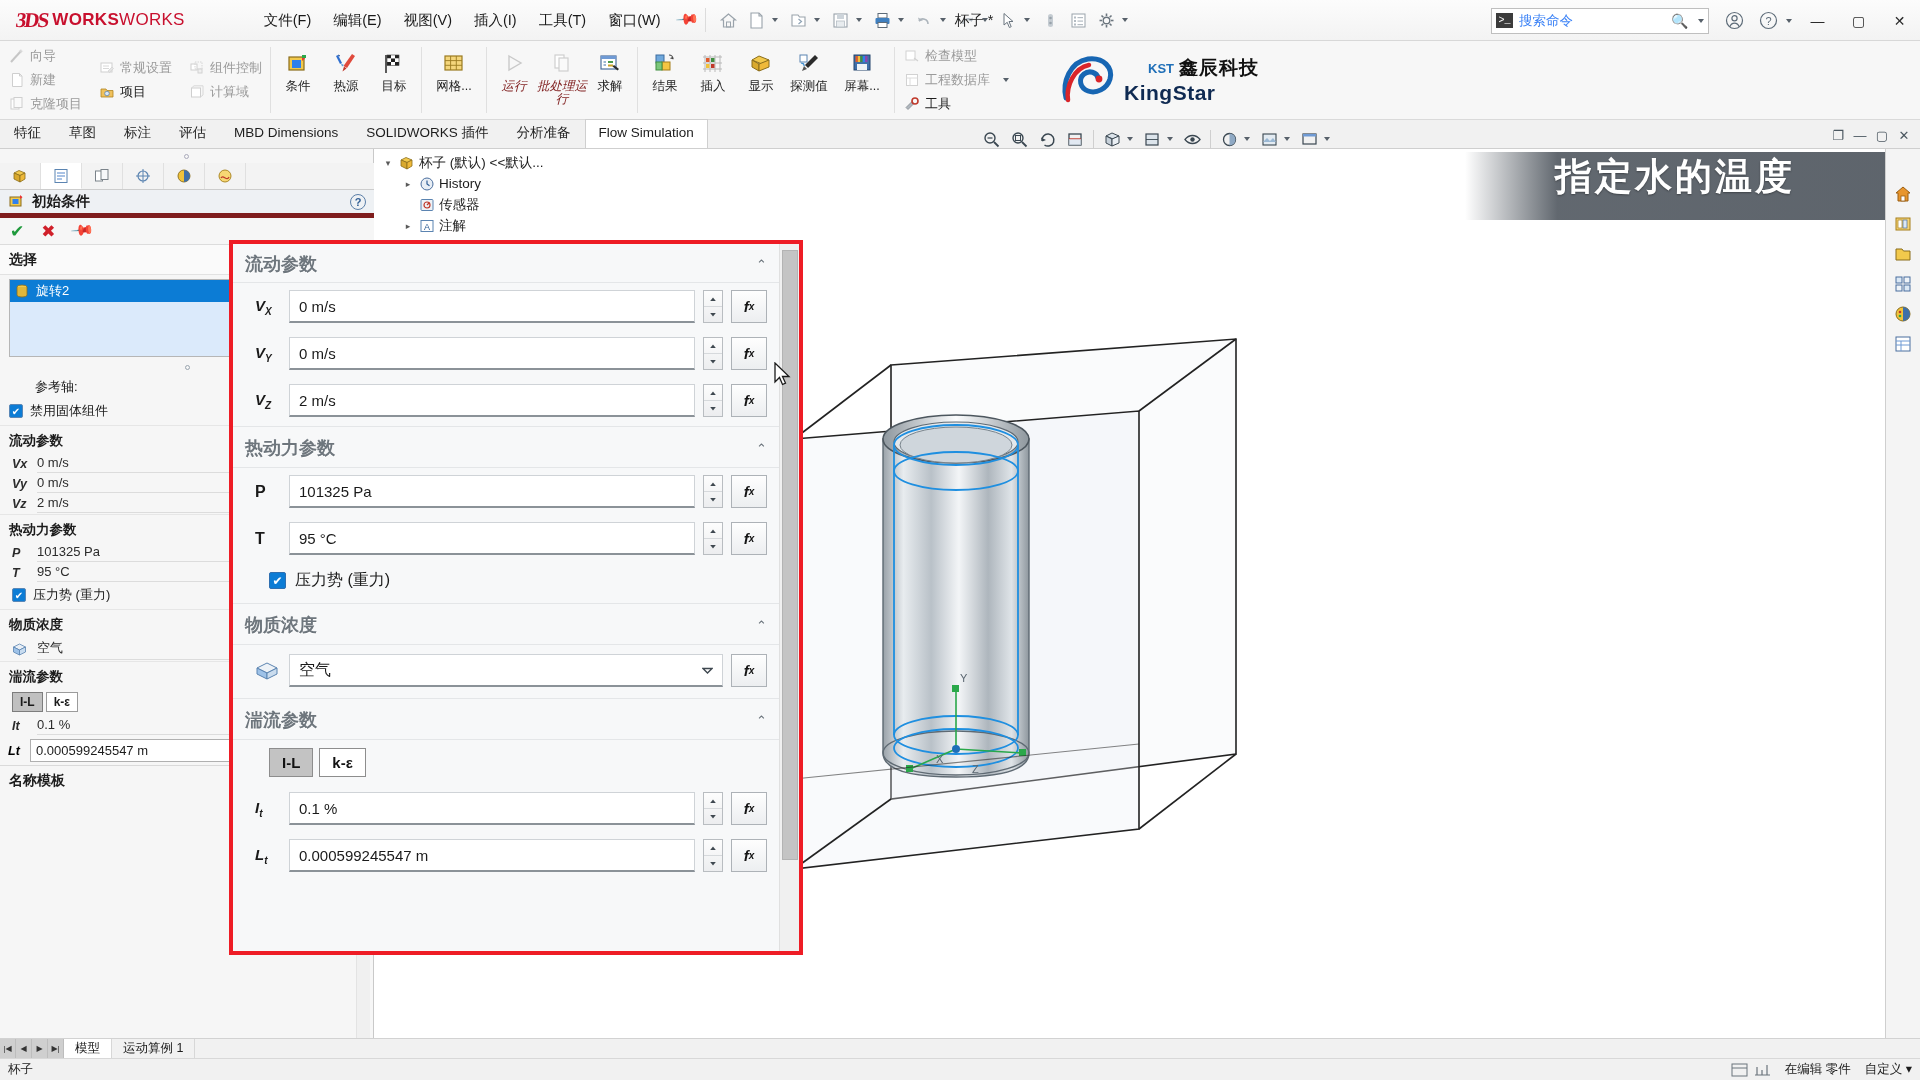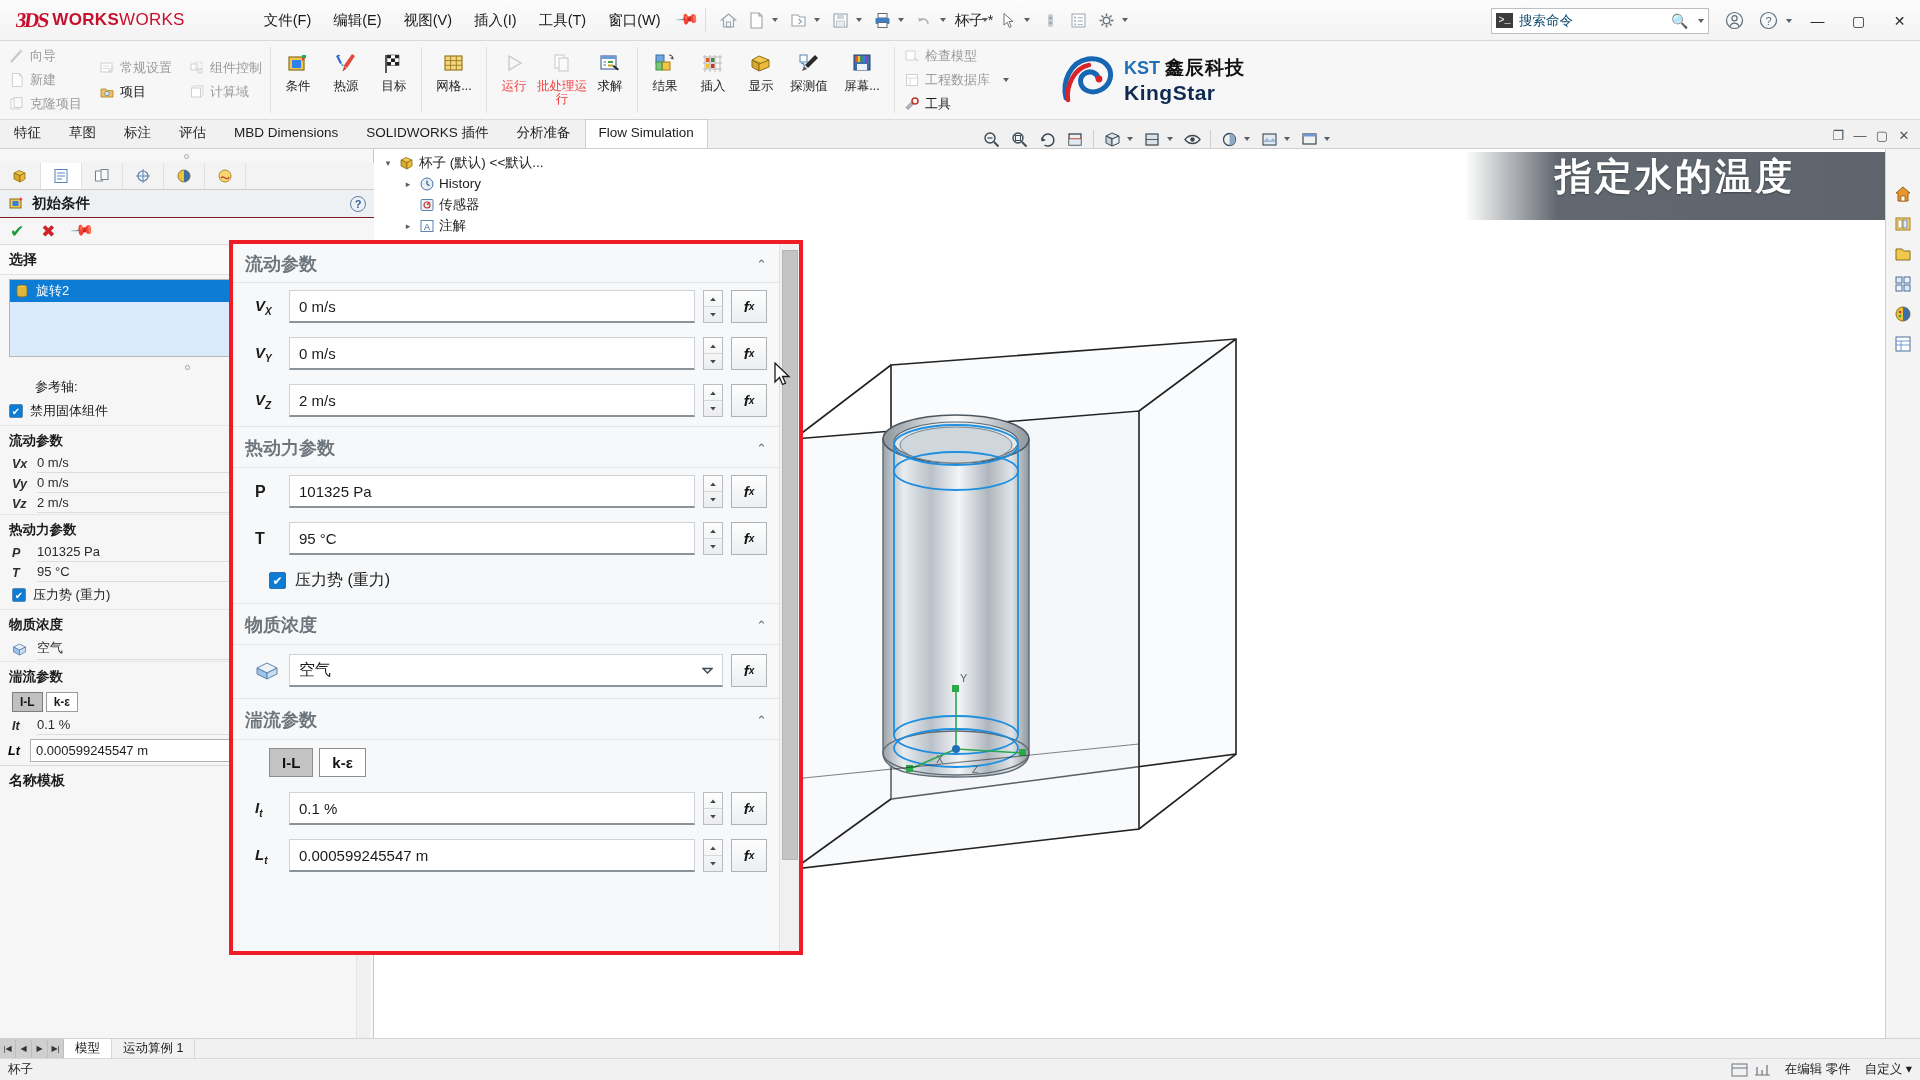--- a/index.html
+++ b/index.html
@@ -55,21 +55,21 @@
     position: absolute; right: 0; top: 0; height: 41px; display: flex; align-items: center;
   }
   .searchbox {
     width: 218px; height: 26px; border: 1px solid #bfbfbf; background: #fff;
     display: flex; align-items: center; padding: 0 4px; gap: 6px; margin-right: 8px;
   }
   .searchbox .cmdico {
     width: 17px; height: 15px; background: #3c3c3c; color: #fff; font-size: 10px;
     display: flex; align-items: center; justify-content: center; font-family: "Liberation Mono", monospace;
   }
-  .searchbox .sph { font-size: 13.5px; color: #0c4a6e; flex: 1; }
+  .searchbox .sph { font-size: 13.5px; color: #3b82f6; flex: 1; }
   .searchbox .mag { color: #55606b; font-size: 14px; }
   .searchbox .scaret { width:0;height:0;border-left:3.5px solid transparent;border-right:3.5px solid transparent;border-top:4px solid #57606a;margin-left:3px;}
   .ticon { width: 34px; height: 41px; display: flex; align-items: center; justify-content: center; color: #44505c; font-size: 16px; }
   .winbtn { width: 41px; height: 41px; display:flex;align-items:center;justify-content:center; color:#2b2b2b; font-size: 14px;}
 
   
   .ribbon {
     position: absolute; left: 0; top: 41px; width: 1920px; height: 79px;
     background: #f7f7f7; border-bottom: 1px solid #dadada;
     display: flex; align-items: stretch;
@@ -79,31 +79,31 @@
   .rb-small {
     display: flex; align-items: center; gap: 5px; font-size: 13px; color: #9a9a9a;
     padding: 1px 4px; white-space: nowrap; height: 23px;
   }
   .rb-small.enabled { color: #1d1d1d; }
   .rb-ico16 { width: 17px; height: 17px; display:flex;align-items:center;justify-content:center; flex: none; }
   .rb-big {
     width: 48px; display: flex; flex-direction: column; align-items: center; justify-content: flex-start;
     padding-top: 5px; gap: 2px; font-size: 12.5px; color: #1d1d1d; text-align: center; line-height: 1.05;
   }
-  .rb-big.disabled { color: #ef4444; }
+  .rb-big.disabled { color: #7f1d1d; font-style: italic; }
   .rb-big .gl { width: 28px; height: 28px; display:flex;align-items:center;justify-content:center; }
   .rb-bigrow { display: flex; align-items: flex-start; padding: 4px 3px; }
   .rb-wide { width: 58px; }
 
   .kst-logo {
     display: flex; align-items: center; gap: 8px; margin-left: 40px;
   }
   .kst-mark { position: relative; width: 58px; height: 52px; }
   .kst-text .l1 { font-size: 19px; font-weight: bold; color: #111; letter-spacing: 1px; display:flex; align-items:center; gap:5px;}
-  .kst-text .l1 .kst { font-size: 18px; color:#1f6fb8; border:none; font-weight:bold; letter-spacing:0; }
+  .kst-text .l1 .kst { font-size: 13px; color:#1f6fb8; border:none; font-weight:bold; letter-spacing:0;margin-left:24px; }
   .kst-text .l2 { font-size: 21px; font-weight: bold; color: #0f2a52; letter-spacing: .5px; }
 
   
   .cmdtabs {
     position: absolute; left: 0; top: 120px; width: 1920px; height: 29px;
     background: #f1f1f1; border-bottom: 1px solid #cfcfcf; display: flex; align-items: flex-end;
   }
   .cmdtab {
     padding: 4px 13px 5px; font-size: 13.5px; color: #1d1d1d; border: 1px solid transparent;
     border-bottom: none; cursor: default; white-space: nowrap; line-height: 1.4;
@@ -131,21 +131,21 @@
   .lp-tabs {
     position: absolute; left: 0; top: 14px; width: 374px; height: 27px;
     display: flex; align-items: center; border-bottom: 1px solid #cdcdcd; background:#f3f3f3;
   }
   .lp-tab { width: 41px; height: 26px; display:flex;align-items:center;justify-content:center; border-right:1px solid #e0e0e0;}
   .lp-tab.active { background: #ffffff; border-bottom: 1px solid #fff; }
 
   .pm-header {
     position: absolute; left: 0; top: 41px; width: 374px; height: 28px;
     display: flex; align-items: center; gap: 7px; padding: 0 8px;
-    background: #eef1f4; border-bottom: 1px solid #7f1d1d;
+    background: #eef1f4; border-bottom: 5px solid #7f1d1d;
   }
   .pm-header .ttl { font-size: 14.5px; font-weight: bold; color: #1a1a1a; }
   .pm-help { margin-left: auto; width: 16px; height: 16px; border: 1px solid #5b7fa8; border-radius: 50%;
     color: #2f5e95; font-size: 11px; display:flex;align-items:center;justify-content:center; font-weight:bold;}
 
   .pm-actions {
     position: absolute; left: 0; top: 69px; width: 374px; height: 27px;
     display: flex; align-items: center; gap: 17px; padding-left: 10px;
     border-bottom: 1px solid #dcdcdc; background: #f6f6f6;
   }

